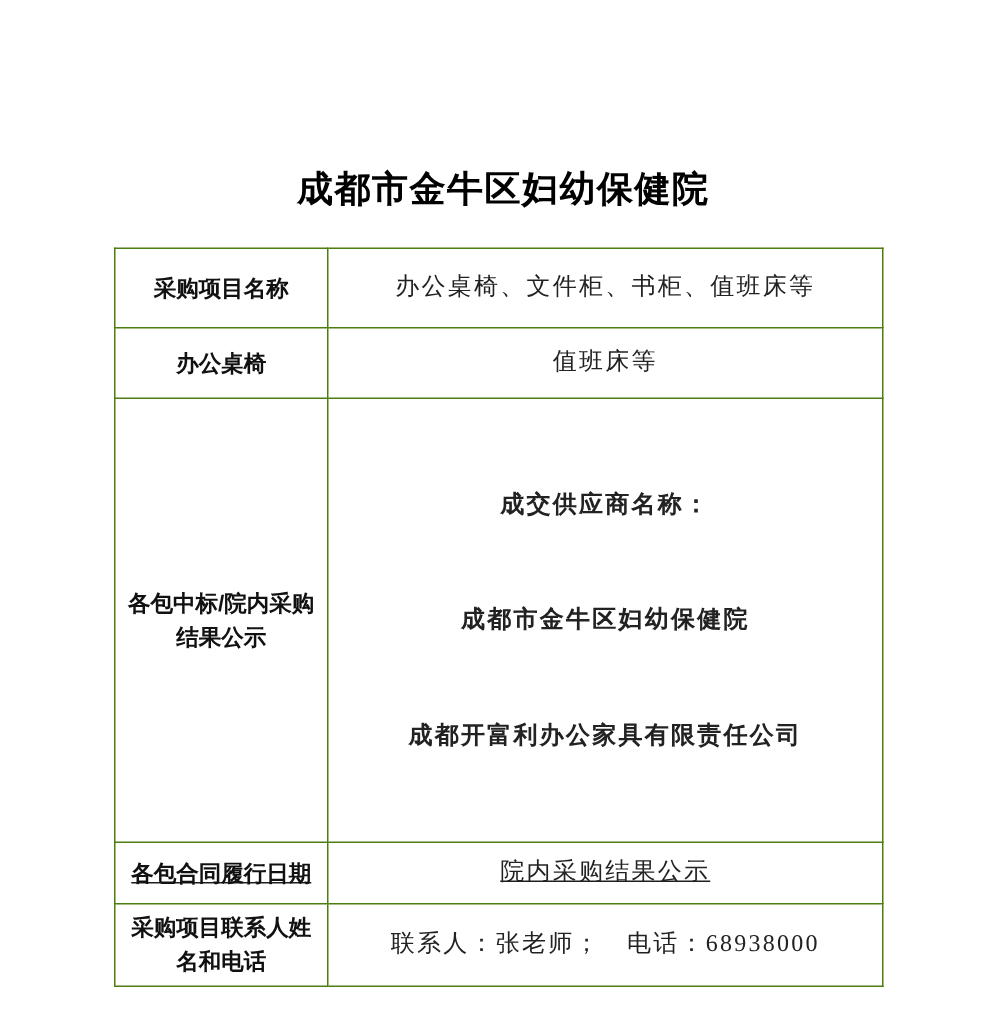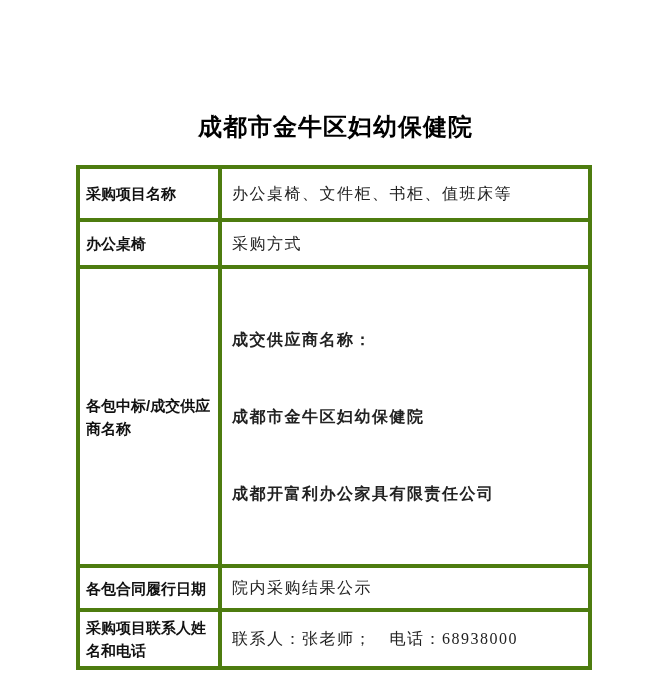--- a/index.html
+++ b/index.html
@@ -27,23 +27,23 @@
     letter-spacing: 1px;
   }
   .notice-table {
     border-collapse: collapse;
     table-layout: fixed;
     margin: 22px 0 0 76px;
     width: 512px;
     color: #1f1f1f;
   }
   .notice-table td {
-    border: 4px solid #4d7c0f;
+    border: 1px solid #4d7c0f;
     vertical-align: middle;
-    text-align: left;
+    text-align: center;
   }
   .label-cell {
     width: 142px;
     font-family: "Liberation Sans", "DejaVu Sans", sans-serif;
     font-weight: 700;
     font-size: 15px;
     line-height: 23px;
     color: #111111;
     padding: 4px 6px;
   }
@@ -54,45 +54,45 @@
     letter-spacing: 1.5px;
     line-height: 24px;
     color: #222222;
     padding: 8px 10px;
     white-space: pre-wrap;
   }
   tr.r1 { height: 53px; }
   tr.r2 { height: 47px; }
   tr.r3 { height: 48px; }
   tr.r4 { height: 109px; }
-  tr.r5 { height: 40px; }
+  tr.r5 { height: 40px; text-decoration: underline; }
   tr.r6 { height: 53px; }
   .multiline div { line-height: 29px; font-weight: bold; }
 </style>
 </head>
 <body>
 
 <div class="page">
 
   <div class="doc-title">
     <div>成都市金牛区妇幼保健院</div>
   </div>
 
   <table class="notice-table">
     <tbody>
       <tr class="r1">
         <td class="label-cell">采购项目名称</td>
         <td class="value-cell">办公桌椅、文件柜、书柜、值班床等</td>
       </tr>
       <tr class="r2">
         <td class="label-cell">办公桌椅</td>
-        <td class="value-cell">采购方式</td>
+        <td class="value-cell">值班床等</td>
       </tr>
       <tr class="r4">
-        <td class="label-cell">各包中标/成交供应商名称</td>
+        <td class="label-cell">各包中标/院内采购结果公示</td>
         <td class="value-cell multiline">
           <div>成交供应商名称：</div>
           <div>成都市金牛区妇幼保健院</div>
           <div>成都开富利办公家具有限责任公司</div>
         </td>
       </tr>
       <tr class="r5">
         <td class="label-cell">各包合同履行日期</td>
         <td class="value-cell">院内采购结果公示</td>
       </tr>

